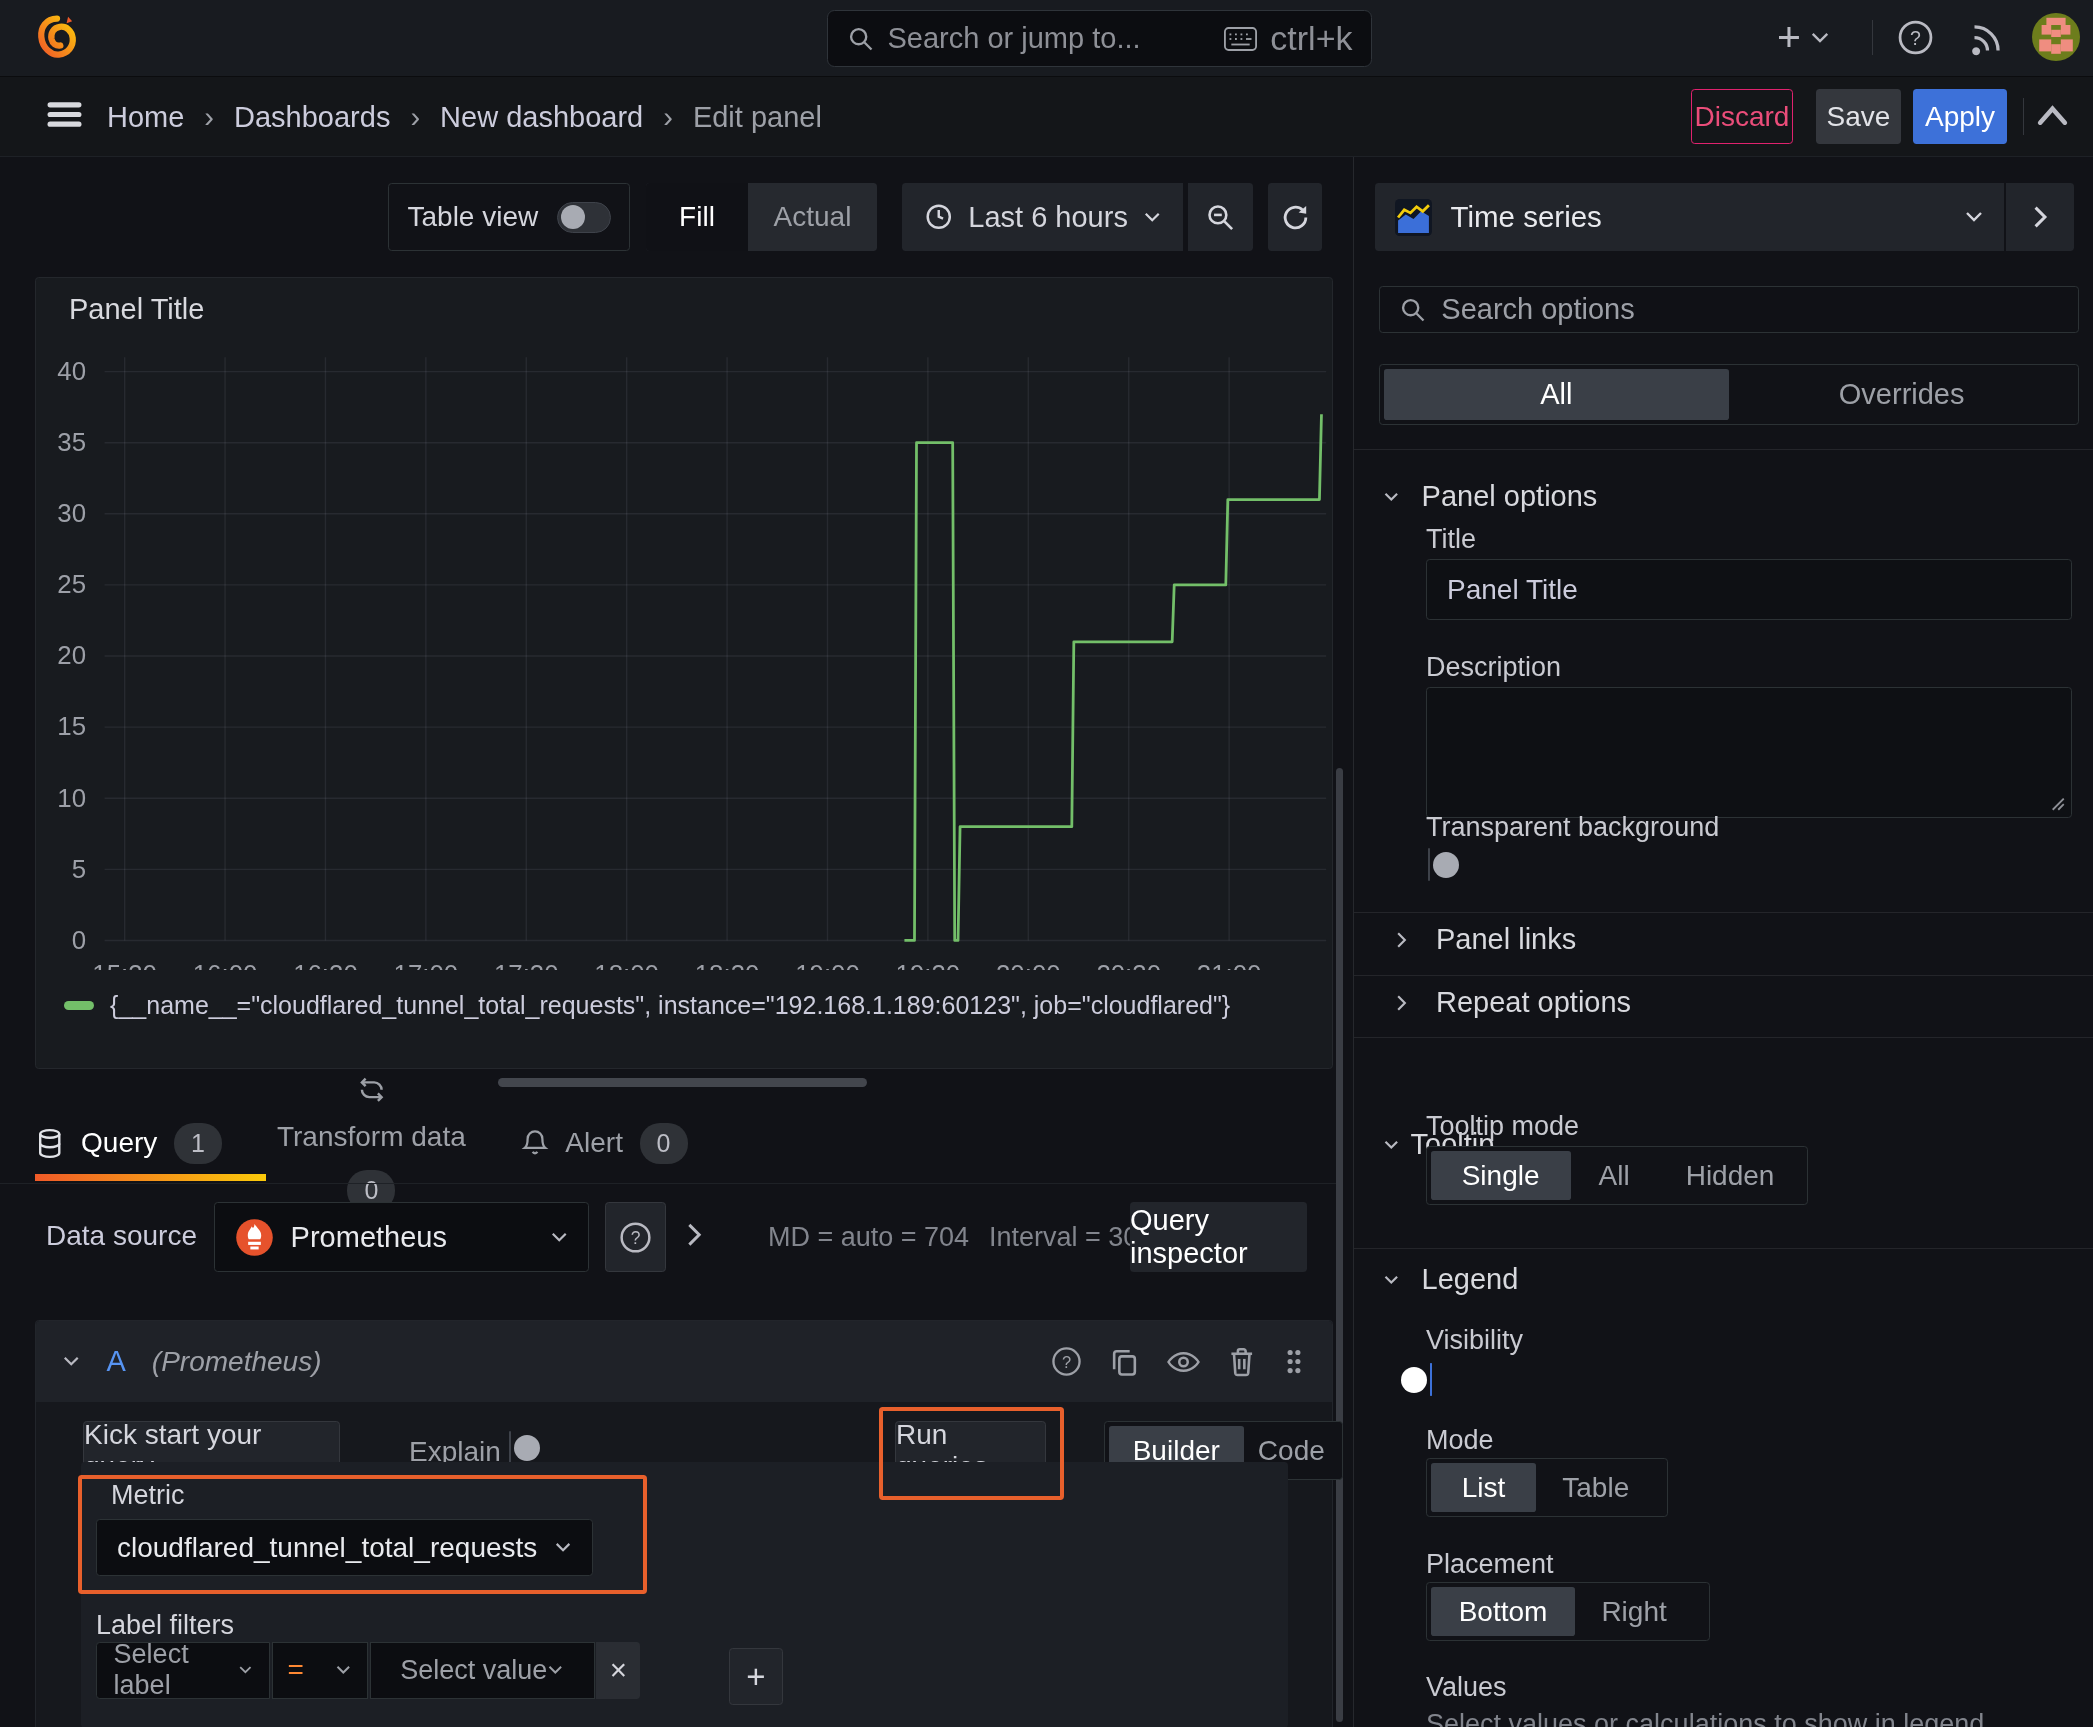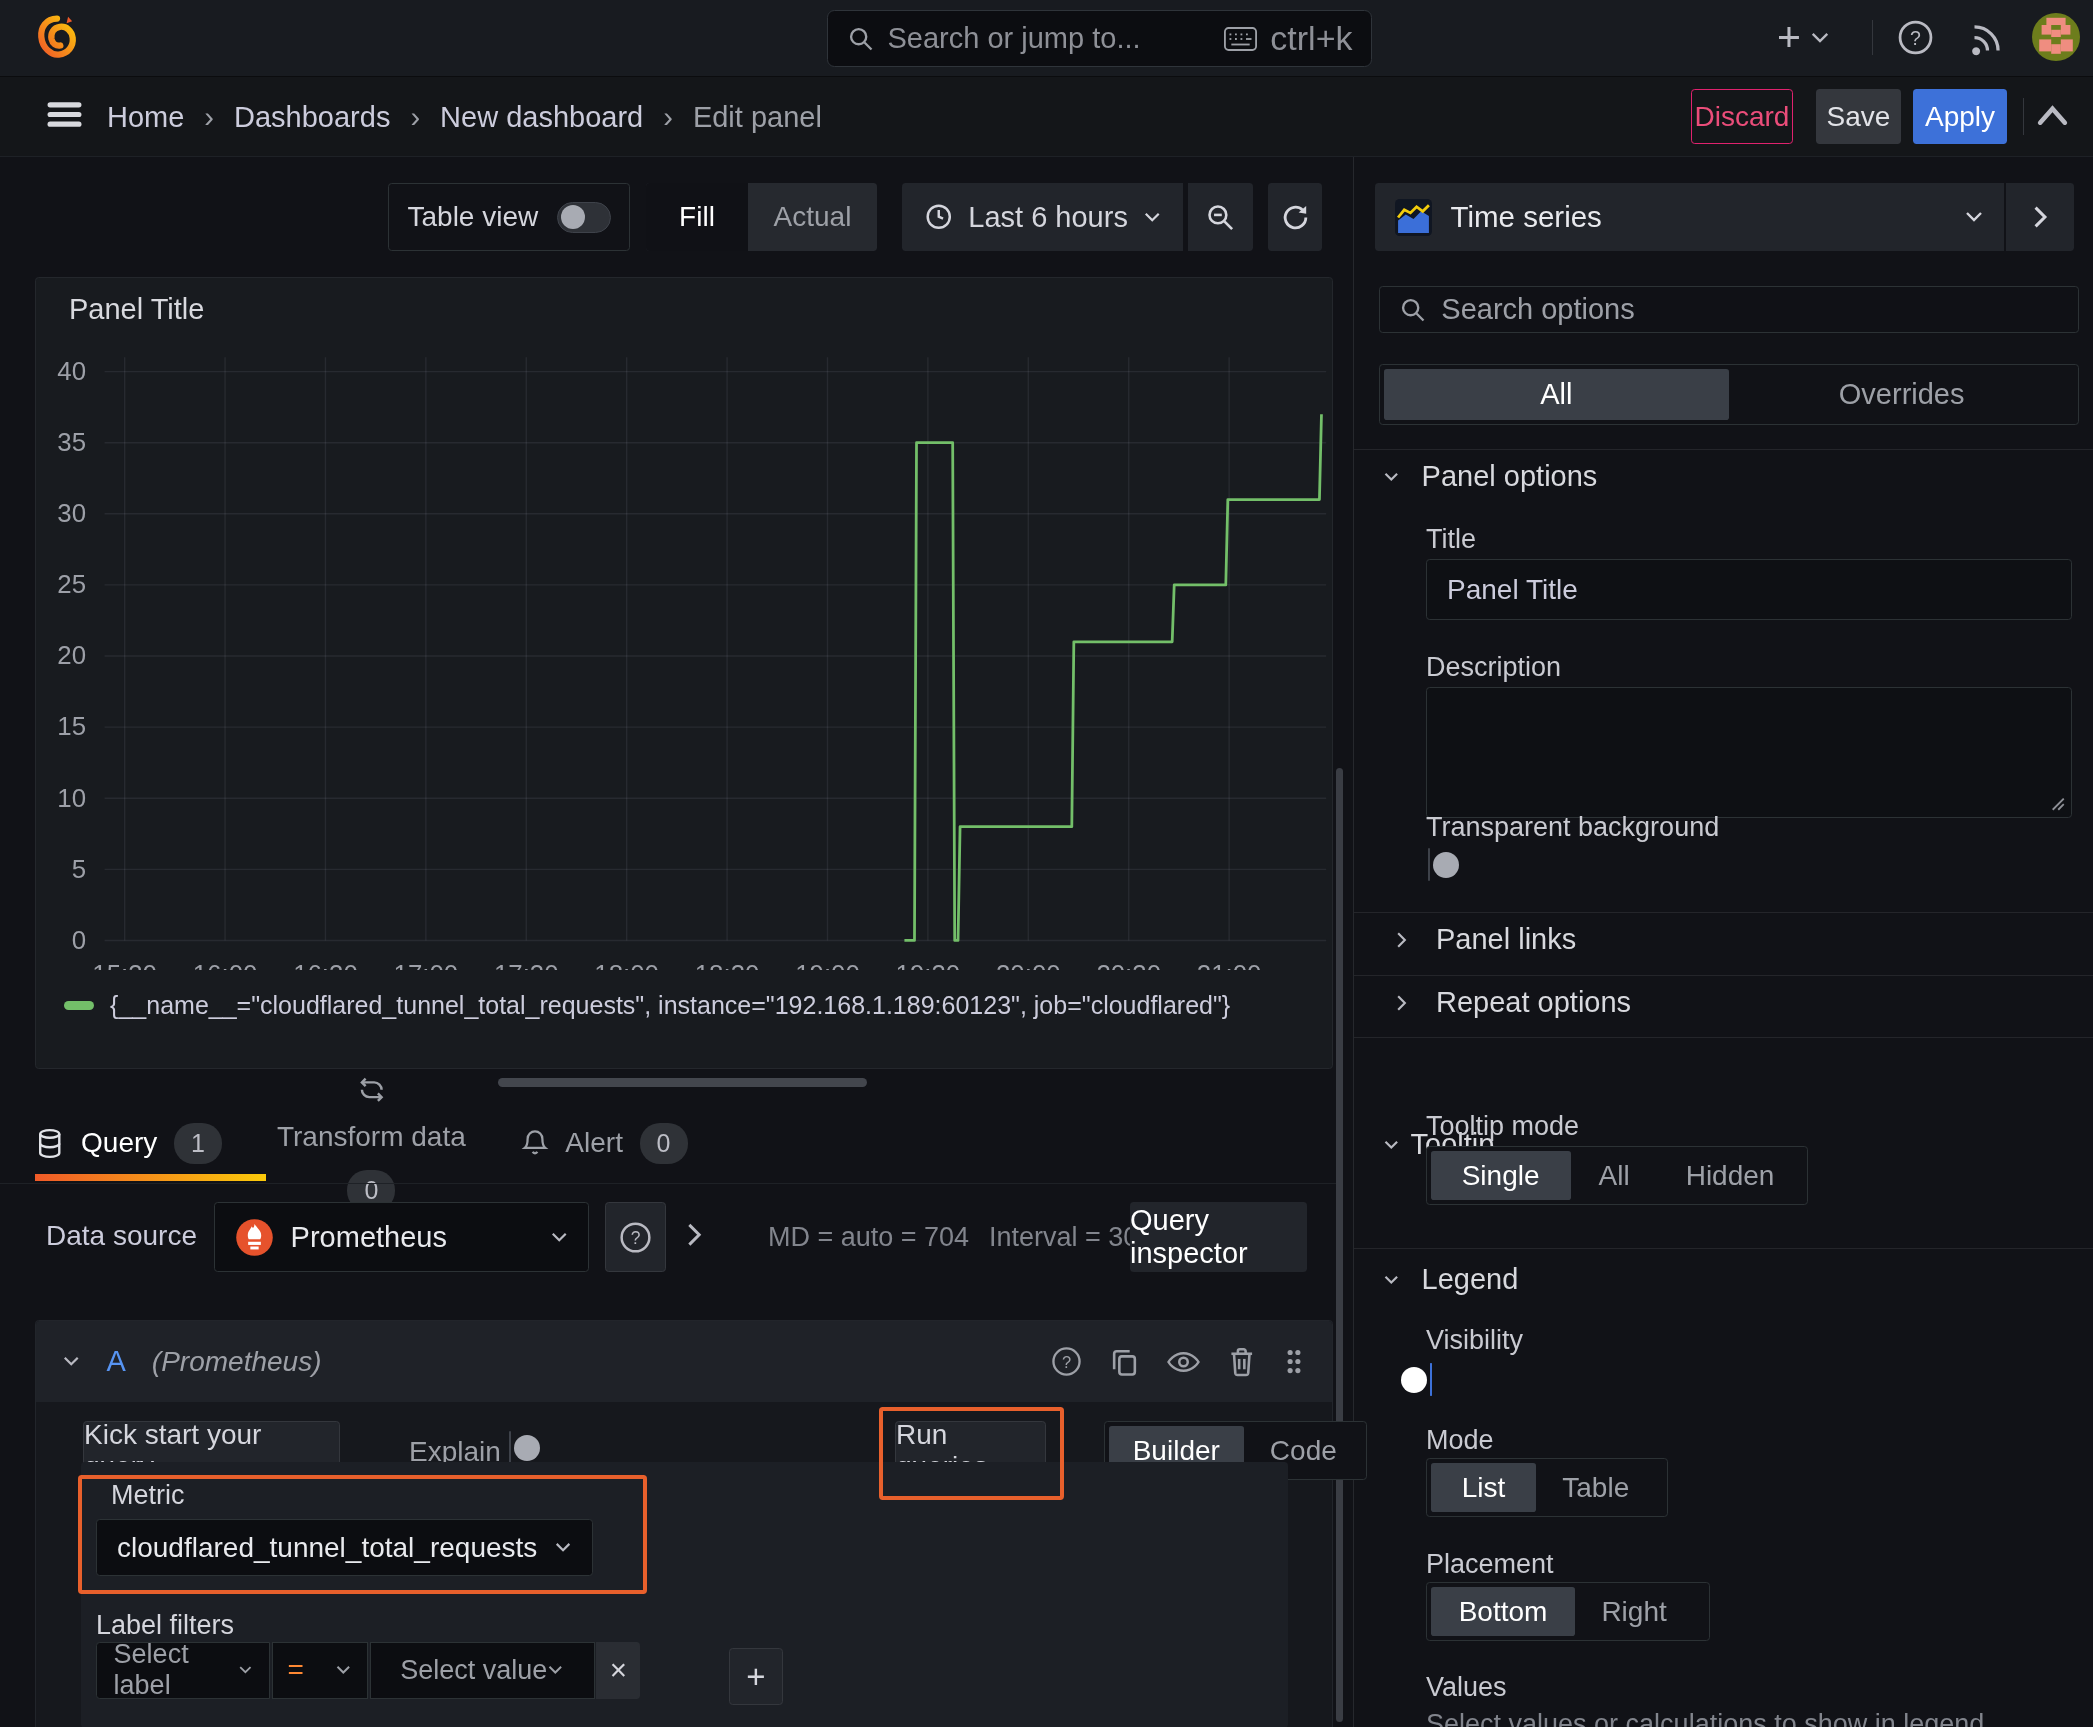--- a/index.html
+++ b/index.html
@@ -369,21 +369,21 @@
     </span>
   </div>
 
   <div class="abs btn btn-ghost" style="left:83px;top:1421px;width:257px;height:59px;font-size:28px;">Kick start your query</div>
   <span class="abs dim" style="left:409px;top:1436px;font-size:28px;">Explain</span>
   <span class="abs toggle" style="left:509px;top:1432px;"><span class="knob"></span></span>
   <div class="abs btn btn-ghost" style="left:895px;top:1421px;width:151px;height:59px;font-size:28px;">Run queries</div>
   <div class="abs annot" style="left:879px;top:1407px;width:177px;height:85px;"></div>
   <div class="abs seg seg-dark" style="left:1104px;top:1421px;height:59px;">
     <div class="seg-item sel" style="padding:0 24px;font-size:28px;">Builder</div>
-    <div class="seg-item" style="padding:0 26px;font-size:28px;">Code</div>
+    <div class="seg-item" style="padding:0 14px;font-size:28px;">Code</div>
   </div>
 
   
   <div class="abs" style="left:81px;top:1462px;width:1207px;height:266px;background:#1c1f25;border-radius:3.7px;"></div>
   <span class="abs" style="left:111px;top:1480px;font-size:27px;color:#d5d6dd;">Metric</span>
   <div class="abs row" style="left:96px;top:1519px;width:497px;height:57px;background:#0c0d11;border:0.9px solid #2c3235;border-radius:3.7px;box-sizing:border-box;padding:0 20px;gap:16.6px;">
     <span style="font-size:28px;color:#e9eaee;flex:1;">cloudflared_tunnel_total_requests</span>
     <svg width="18.5" height="13" viewBox="0 0 20 14">
         <polyline points="3,3 10,10 17,3" fill="none" stroke="#b9bac2" stroke-width="2.4"></polyline>
       </svg>
@@ -448,21 +448,21 @@
     </span>
     <span class="dim" style="font-size:29px;">Search options</span>
   </div>
   <div class="abs seg seg-dark" style="left:1379px;top:364px;width:700px;height:61px;">
     <div class="seg-item sel" style="flex:1;font-size:29px;font-weight:500;">All</div>
     <div class="seg-item" style="flex:1;font-size:29px;">Overrides</div>
   </div>
 
   <div class="abs divider-h" style="left:1354px;top:449px;width:739px;"></div>
 
-  <div class="abs row" style="left:1383px;top:460px;gap:22px;">
+  <div class="abs row" style="left:1383px;top:480px;gap:22px;">
     <svg width="16.6" height="12" viewBox="0 0 20 14">
         <polyline points="3,3 10,10 17,3" fill="none" stroke="#b9bac2" stroke-width="2.6"></polyline>
       </svg>
     <span class="sec-head">Panel options</span>
   </div>
   <span class="abs opt-label" style="left:1426px;top:524px;">Title</span>
   <input class="abs input" style="left: 1426px; top: 559px; width: 646px; height: 61px; padding: 0px 20px;" value="Panel Title">
   <span class="abs opt-label" style="left:1426px;top:652px;">Description</span>
   <div class="abs input" style="left:1426px;top:687px;width:646px;height:131px;">
     <svg class="abs" style="right:5.5px;bottom:5.5px;" width="16.6" height="16.6" viewBox="0 0 18 18">

